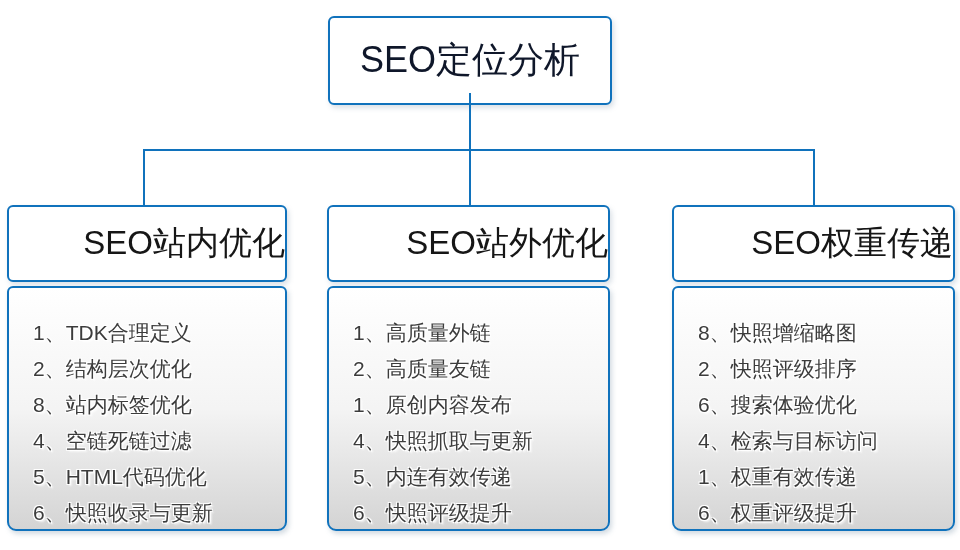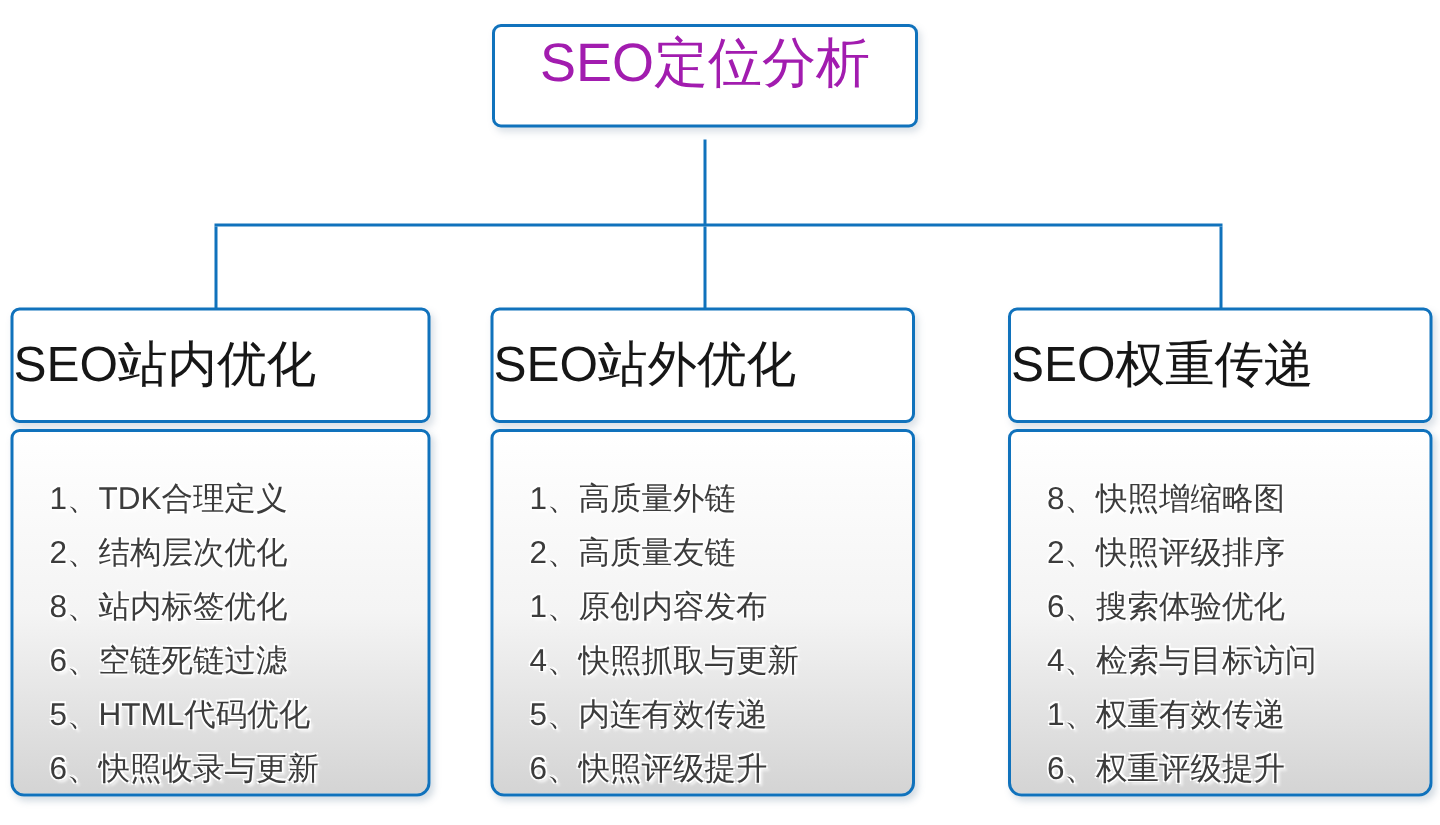--- a/index.html
+++ b/index.html
@@ -14,41 +14,41 @@
   }
   .box {
     box-sizing: border-box;
     border: 2px solid var(--accent);
     border-radius: 6px;
     background: #ffffff;
   }
   .root-box {
     position: absolute;
     left: 328px; top: 16px;
-    width: 284px; height: 69px;
-    display: flex; align-items: flex-start; justify-content: center;
-    font-size: 36px; color: #a21caf;
+    width: 284px; height: 89px;
+    display: flex; align-items: center; justify-content: center;
+    font-size: 36px; color: #0f172a;
     box-shadow: 2px 3px 5px rgba(110, 135, 160, 0.25);
   }
   .conn { position: absolute; background: var(--accent); }
   .conn-root-v { left: 469px; top: 93px;  width: 2px;   height: 57px; }
   .conn-h      { left: 143px; top: 149px; width: 672px; height: 2px;  }
   .drop        { width: 2px; height: 55px; top: 151px; }
   .drop-1 { left: 143px; }
   .drop-2 { left: 469px; }
   .drop-3 { left: 813px; }
 
   .column { position: absolute; top: 205px; }
   .col-1 { left: 7px;   width: 280px; }
   .col-2 { left: 327px; width: 283px; }
   .col-3 { left: 672px; width: 283px; }
 
   .header-box {
     height: 77px;
-    display: flex; align-items: center; justify-content: flex-start;
+    display: flex; align-items: center; justify-content: flex-end;
     font-size: 33px; color: #161616;
     box-shadow: 2px 3px 5px rgba(110, 135, 160, 0.25);
     white-space: nowrap;
   }
   .body-box {
     margin-top: 4px;
     height: 245px;
     padding: 27px 8px 0 24px;
     background: linear-gradient(to bottom, #ffffff 0%, #f4f4f4 50%, #d4d4d4 100%);
     box-shadow: 2px 3px 5px rgba(110, 135, 160, 0.30);
@@ -80,21 +80,21 @@
   <div class="conn drop drop-3"></div>
 
   <div class="column col-1">
     <div class="box header-box">
       <span>SEO站内优化</span>
     </div>
     <div class="box body-box">
       <div class="item">1、TDK合理定义</div>
       <div class="item">2、结构层次优化</div>
       <div class="item">8、站内标签优化</div>
-      <div class="item">6、空链死链过滤</div>
+      <div class="item">4、空链死链过滤</div>
       <div class="item">5、HTML代码优化</div>
       <div class="item">6、快照收录与更新</div>
     </div>
   </div>
 
   <div class="column col-2">
     <div class="box header-box">
       <span>SEO站外优化</span>
     </div>
     <div class="box body-box">

